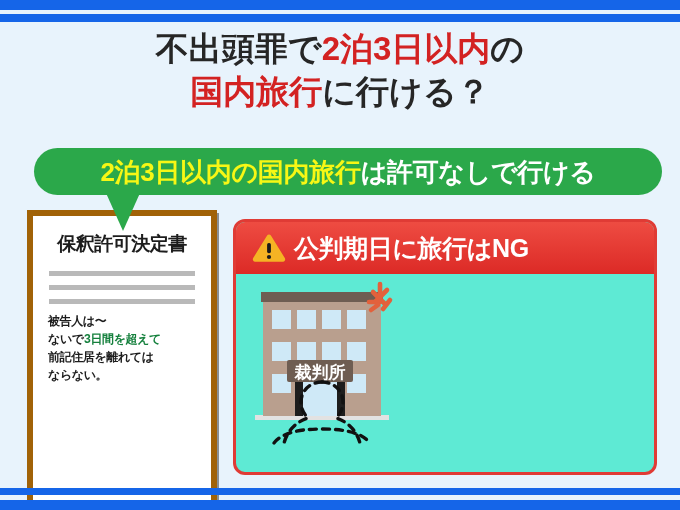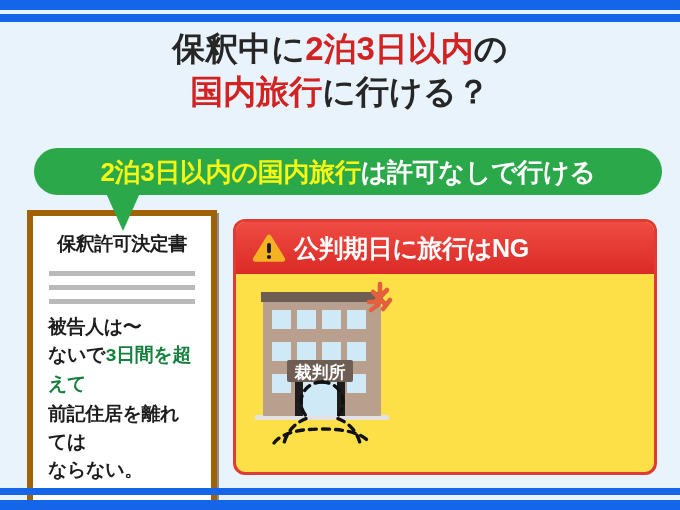--- a/index.html
+++ b/index.html
@@ -62,32 +62,32 @@
   }
   .doc-title{
     margin-top:15px;text-align:center;
     font-size:19px;font-weight:bold;color:#1d1d1d;
     letter-spacing:-0.5px;
   }
   .doc-lines{margin:14px 16px 0 16px;}
   .doc-line{height:5px;background:#b9b9b9;margin-bottom:9px;}
   .doc-body{
     margin:7px 14px 0 15px;
-    font-size:19px;font-weight:bold;color:#1d1d1d;
+    font-size:12px;font-weight:bold;color:#1d1d1d;
     line-height:1.46;letter-spacing:-0.4px;
   }
   .doc-body .orange{color:#15803d;font-family:Liberation Mono, monospace;}
 
   
   .ng-card{
     position:absolute;left:233px;top:219px;
     width:424px;height:256px;
     border:3px solid #e03b35;
     border-radius:12px;
-    background:#fde047;
+    background:#5eead4;
     box-sizing:border-box;
     overflow:hidden;
   }
   .ng-head{
     height:52px;
     background:linear-gradient(#ee4c42,#dc2a26);
     display:flex;align-items:center;
     padding-left:16px;
     box-sizing:border-box;
   }
@@ -117,21 +117,21 @@
 </head>
 <body>
 
 <div class="stage">
 
   <div class="rule rule-top-1"></div>
   <div class="rule rule-top-2"></div>
 
   <div class="title">
     <div>
-      <span>保釈中に</span><span class="red">2泊3日以内</span><span>の</span>
+      <span>不出頭罪で</span><span class="red">2泊3日以内</span><span>の</span>
     </div>
     <div>
       <span class="red">国内旅行</span><span>に行ける？</span>
     </div>
   </div>
 
   <div class="banner">
     <div class="banner-text">
       <span class="hl">2泊3日以内の国内旅行</span><span>は許可なしで行ける</span>
     </div>

